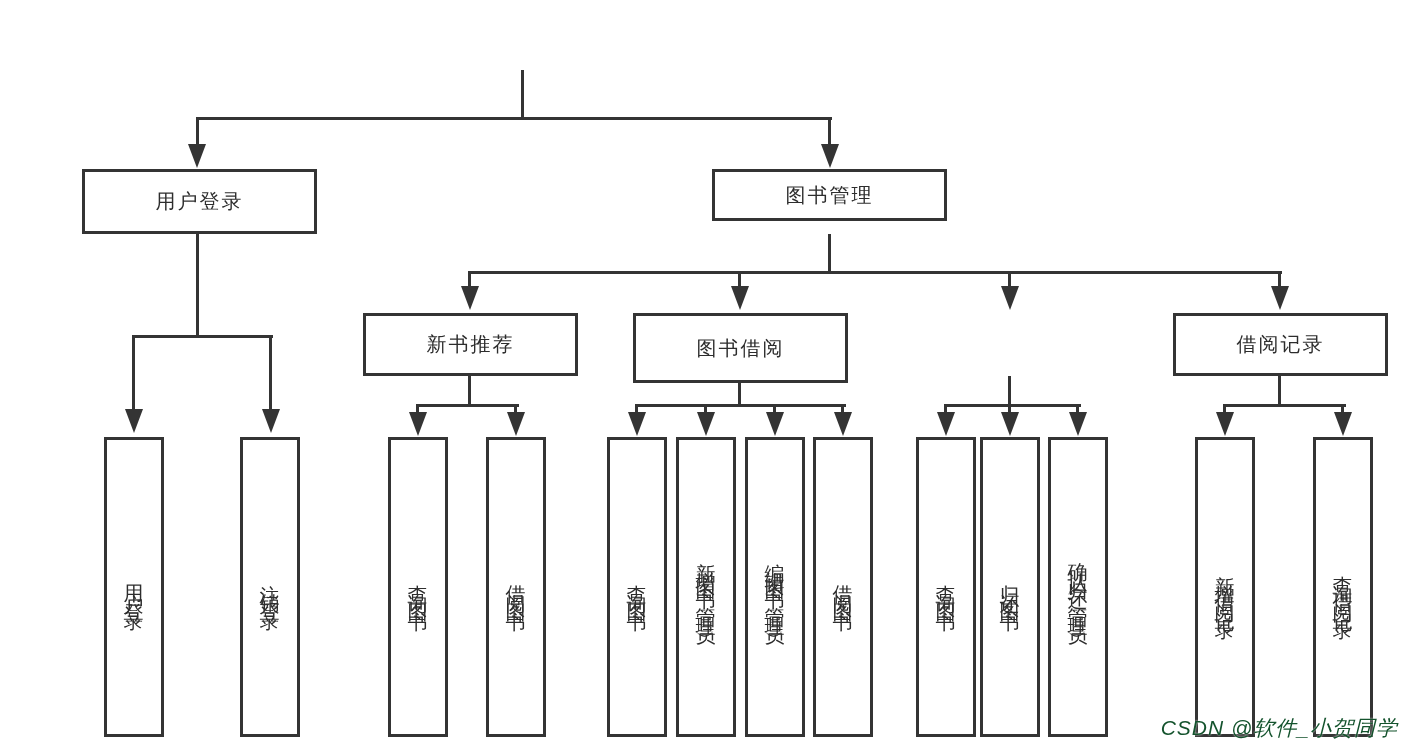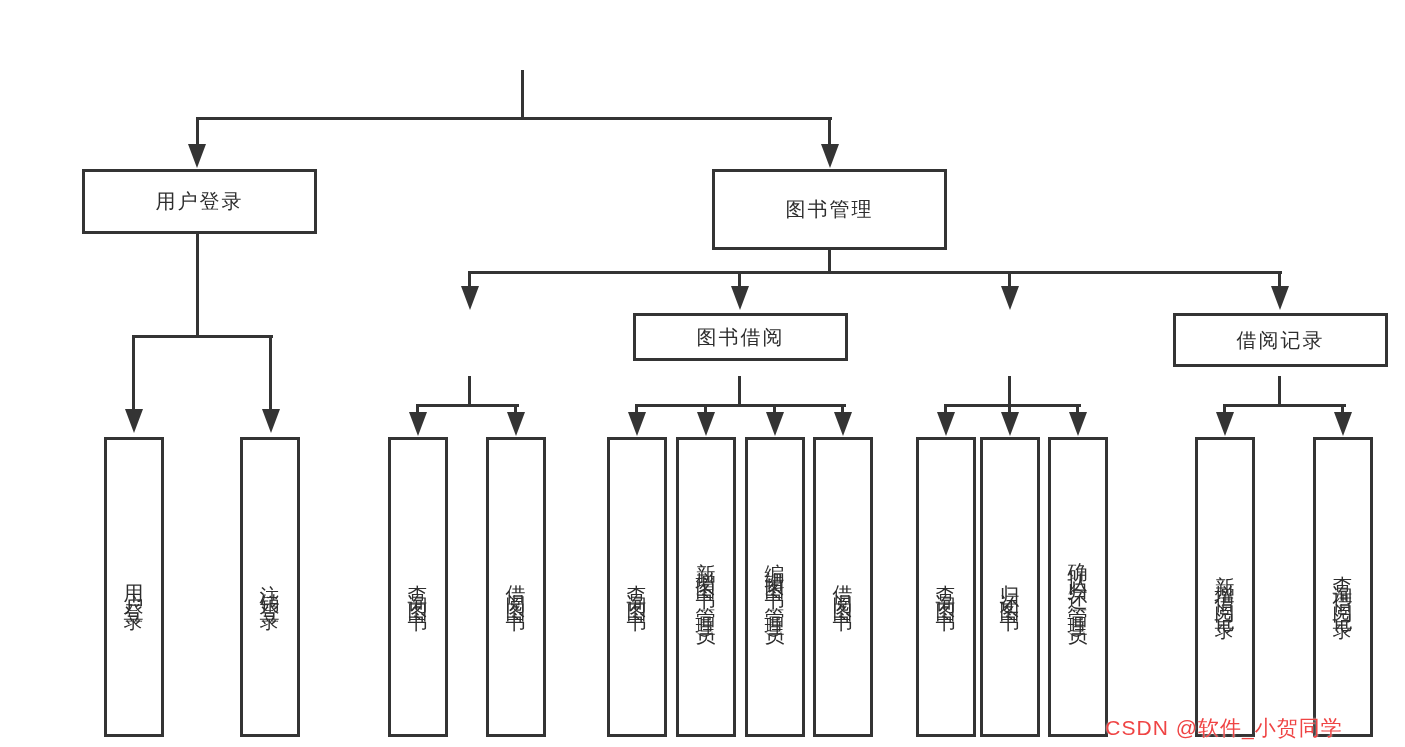--- a/index.html
+++ b/index.html
@@ -18,23 +18,23 @@
     font-size:20px;letter-spacing:9px;line-height:1;color:#2d2d2d;
   }
   .vl{position:absolute;width:3px;background:#343434;z-index:1;}
   .hl{position:absolute;height:3px;background:#343434;z-index:1;}
   .ah{
     position:absolute;width:0;height:0;z-index:1;
     border-left:9px solid transparent;border-right:9px solid transparent;
     border-top:24px solid #343434;
   }
   .watermark{
-    position:absolute;top:714px;left:1050px;width:348px;text-align:center;
-    font-size:21px;color:#ef4444;z-index:3;text-shadow:0 0 2px #ffffff;
-    letter-spacing:1px;white-space:nowrap;
+    position:absolute;top:714px;left:1050px;width:348px;text-align:right;
+    font-size:21px;color:#14532d;z-index:3;text-shadow:0 0 2px #ffffff;
+    letter-spacing:1px;white-space:nowrap;font-style:italic;
   }
 </style>
 </head>
 <body>
 
 <div class="stage">
 
   <div class="vl" style="left:521px;top:70px;height:48px;"></div>
   <div class="hl" style="left:196px;top:117px;width:636px;"></div>
   <div class="vl" style="left:196px;top:117px;height:29px;"></div>
@@ -91,28 +91,31 @@
   <div class="hl" style="left:1223px;top:404px;width:123px;"></div>
   <div class="vl" style="left:1223px;top:404px;height:11px;"></div>
   <div class="vl" style="left:1341px;top:404px;height:11px;"></div>
   <div class="ah" style="left:1216px;top:412px;"></div>
   <div class="ah" style="left:1334px;top:412px;"></div>
 
 
   <div class="box" style="left:82px;top:169px;width:235px;height:65px;">
     <span class="hlabel">用户登录</span>
   </div>
-  <div class="box" style="left:712px;top:169px;width:235px;height:81px;">
+  <div class="box" style="left:712px;top:169px;width:235px;height:52px;">
     <span class="hlabel">图书管理</span>
   </div>
 
-  <div class="box" style="left:633px;top:313px;width:215px;height:48px;">
+  <div class="box" style="left:363px;top:313px;width:215px;height:63px;">
+    <span class="hlabel">新书推荐</span>
+  </div>
+  <div class="box" style="left:633px;top:313px;width:215px;height:70px;">
     <span class="hlabel">图书借阅</span>
   </div>
-  <div class="box" style="left:1173px;top:313px;width:215px;height:54px;">
+  <div class="box" style="left:1173px;top:313px;width:215px;height:63px;">
     <span class="hlabel">借阅记录</span>
   </div>
 
   <div class="box vbox" style="left:104px;top:437px;">
     <span class="vlabel">用户登录</span>
   </div>
   <div class="box vbox" style="left:240px;top:437px;">
     <span class="vlabel">注销登录</span>
   </div>
 

